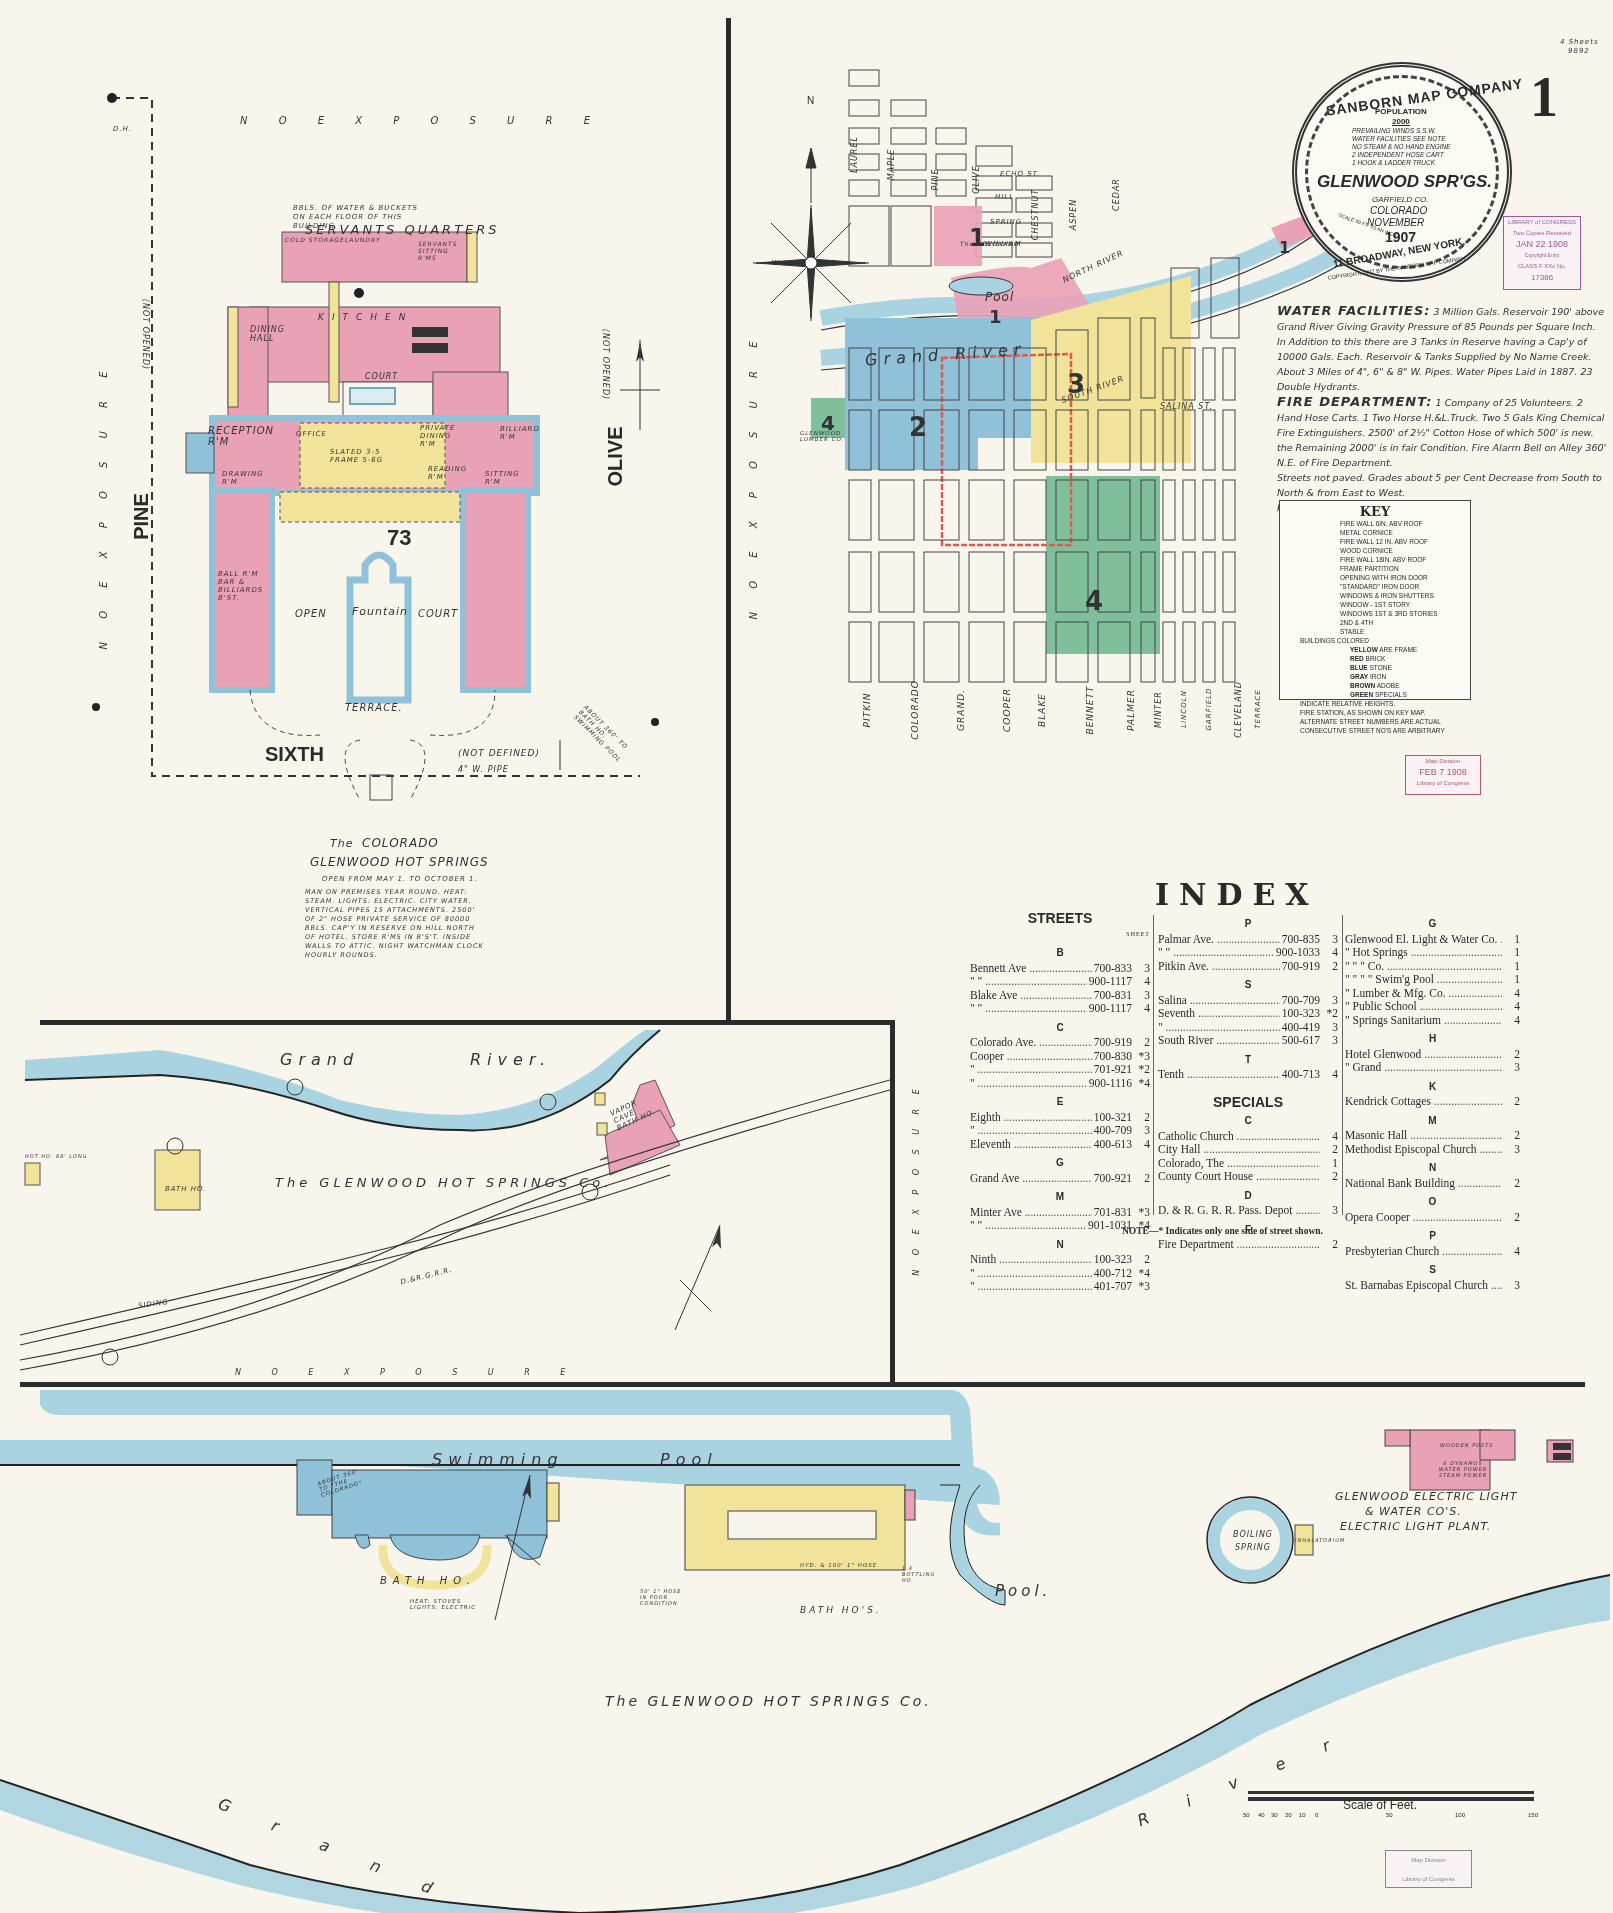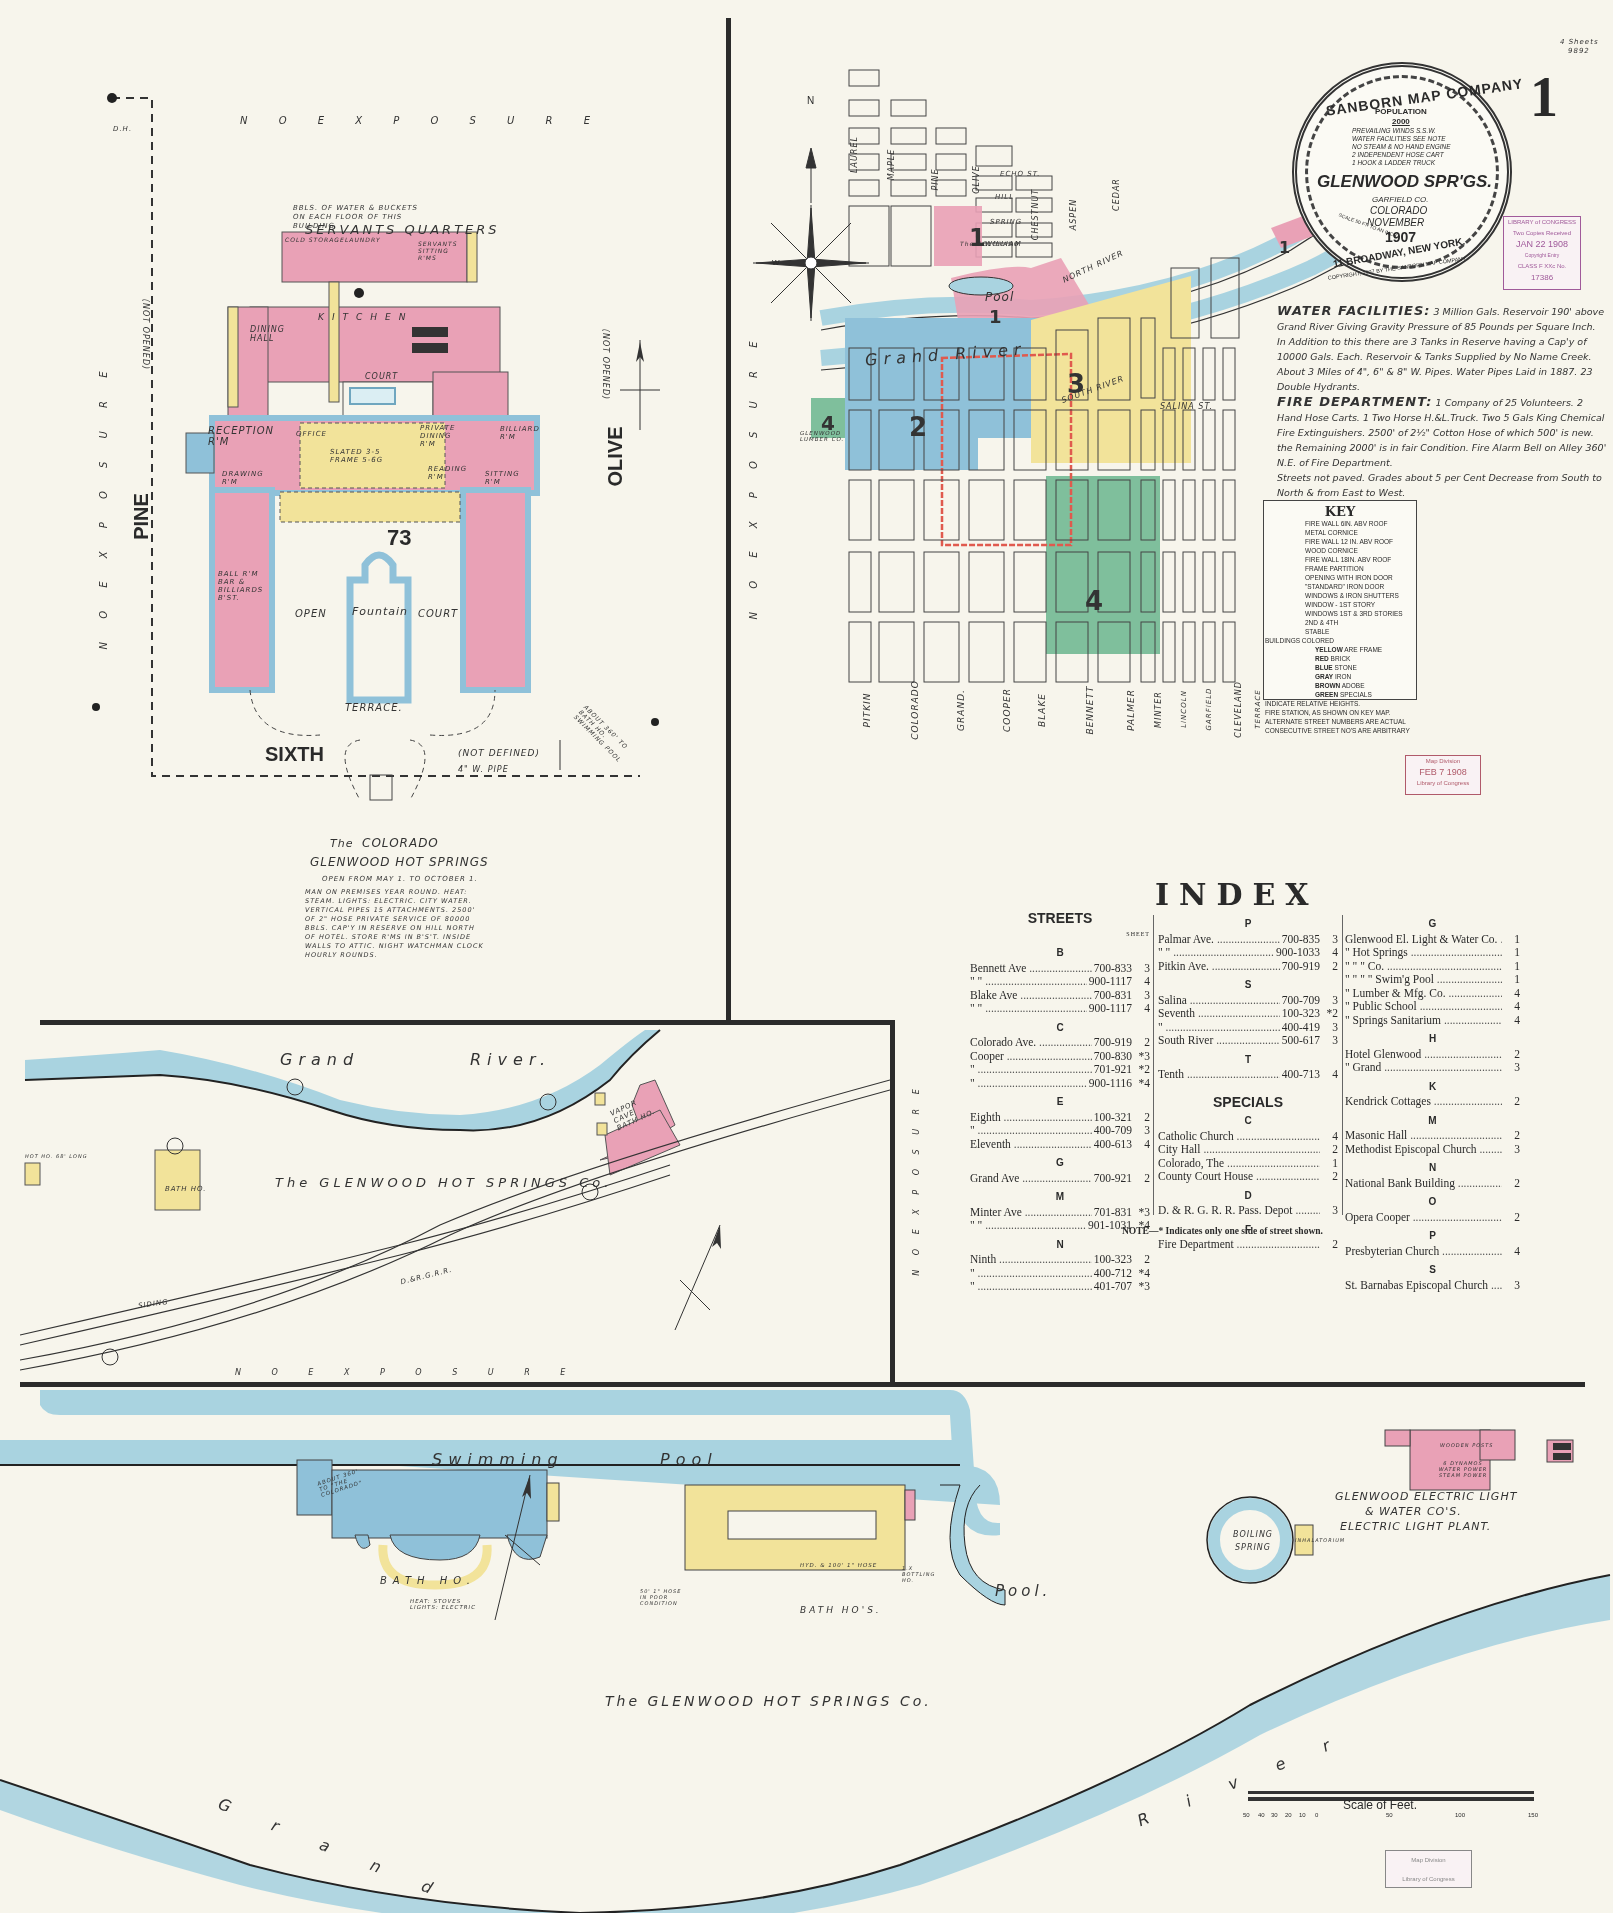--- a/index.html
+++ b/index.html
@@ -16,21 +16,21 @@
   .idx-head{font-family:"Liberation Sans",sans-serif;font-weight:bold;text-align:center;font-size:14px;margin:2px 0;}
   .idx-letter{text-align:center;font-weight:bold;font-family:"Liberation Sans",sans-serif;font-size:10px;margin:5px 0 2px;}
   .idx-row{display:flex;justify-content:space-between;}
   .idx-row .n{flex:1;overflow:hidden;white-space:nowrap;}
   .idx-row .n::after{content:" ..........................................................";color:#555;}
   .idx-row .r{white-space:nowrap;padding-left:2px;}
   .idx-row .s{width:18px;text-align:right;}
   .idx-sheet-lbl{text-align:right;font-size:6px;letter-spacing:1px;}
   .notes{position:absolute;font-family:"DejaVu Sans",sans-serif;font-style:italic;font-size:9.5px;line-height:15px;color:#333;}
   .notes b{font-size:13px;font-style:italic;letter-spacing:1px;}
-  .key{position:absolute;border:1.5px solid #444;background:#fbfaf4;font-size:6.5px;line-height:9px;padding:4px 1px;font-family:"Liberation Sans",sans-serif;}
+  .key{position:absolute;border:1.5px solid #444;background:#fbfaf4;font-size:6.5px;line-height:9px;padding:4px 20px;font-family:"Liberation Sans",sans-serif;margin-left:16px;}
   .stamp{position:absolute;border:1.5px solid #a05a9a;color:#a05a9a;font-size:8px;text-align:center;line-height:11px;background:rgba(250,240,250,.6);}
 </style>
 </head>
 <body>
 
 <div class="frame-line" style="left:726px;top:18px;width:5px;height:1005px;"></div>
 <div class="frame-line" style="left:40px;top:1020px;width:855px;height:5px;"></div>
 <div class="frame-line" style="left:890px;top:1020px;width:5px;height:365px;"></div>
 <div class="frame-line" style="left:20px;top:1382px;width:1565px;height:5px;"></div>
 <div class="frame-line" style="left:893px;top:1382px;width:692px;height:2px;"></div>

